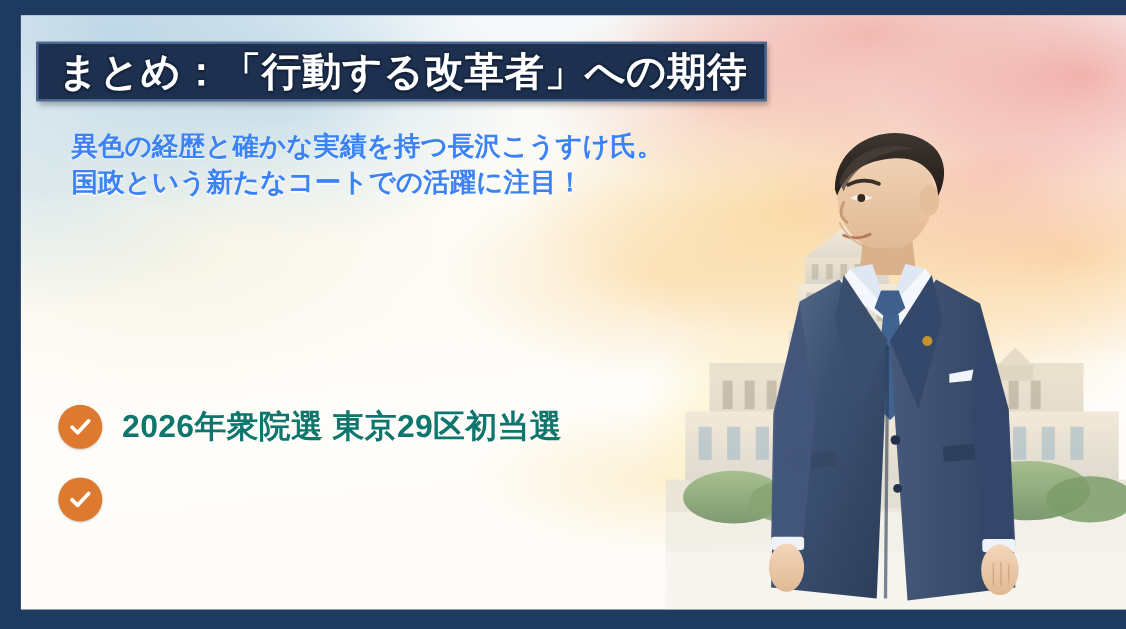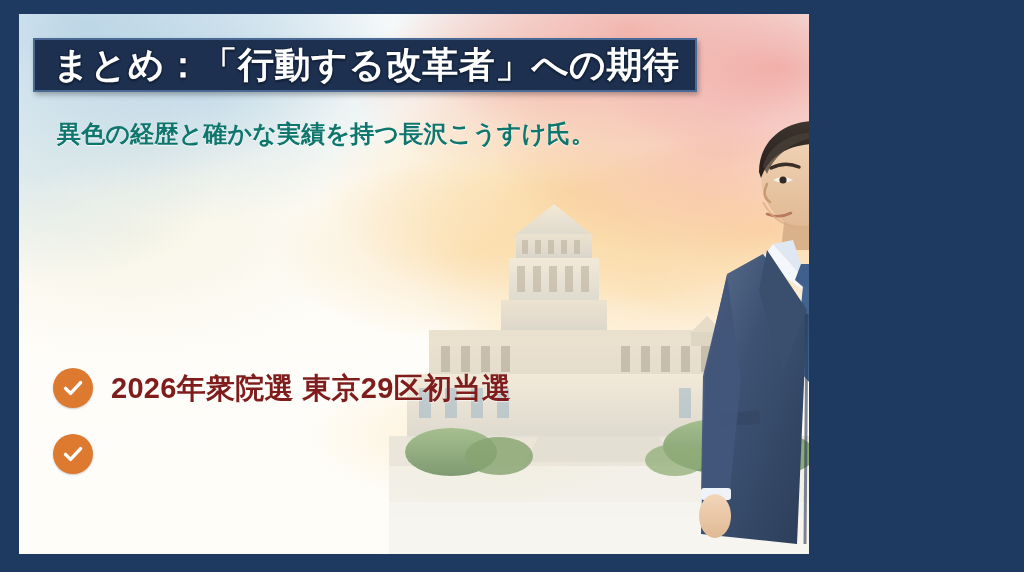--- a/index.html
+++ b/index.html
@@ -20,24 +20,25 @@
     overflow: hidden;
     background: #1e3a60;
     box-sizing: border-box;
   }
 
   
   .canvas {
     position: absolute;
     left: 19px;
     top: 14px;
-    width: 790px;
+    width: 958px;
     height: 540px;
     overflow: hidden;
     background: #fdfcf8;
+    padding-left: 48px;
   }
 
   
   .wash {
     position: absolute;
     inset: 0;
     pointer-events: none;
   }
   .wash-base {
     background:
@@ -113,27 +114,28 @@
   }
 
   
   .subtitle {
     position: absolute;
     left: 38px;
     top: 104px;
     z-index: 20;
   }
   .subtitle-line {
-    color: #0f766e;
+    color: #3b82f6;
     font-size: 24px;
     font-weight: 700;
     line-height: 1.36;
     white-space: nowrap;
     letter-spacing: 0.2px;
     text-shadow: 0 1px 1px rgba(255,255,255,0.85);
+    margin-left: 8px;
   }
 
   
   .bullets {
     position: absolute;
     left: 34px;
     top: 352px;
     z-index: 20;
     display: flex;
     flex-direction: column;
@@ -151,21 +153,21 @@
     height: 40px;
     border-radius: 50%;
     background: #de7a30;
     display: flex;
     align-items: center;
     justify-content: center;
     box-shadow: 0 1px 2px rgba(0,0,0,0.20);
   }
   .check-icon svg { display: block; }
   .bullet-text {
-    color: #7f1d1d;
+    color: #0f766e;
     font-size: 29px;
     font-weight: 700;
     white-space: nowrap;
     line-height: 1;
     letter-spacing: 0.3px;
     text-shadow: 0 1px 1px rgba(255,255,255,0.6);
   }
 </style>
 </head>
 <body>
@@ -338,20 +340,21 @@
         <path d="M96 88 Q112 118 146 112" stroke="#d7ab85" stroke-width="2" fill="none" opacity="0.7"></path>
       </svg>
     </div>
 
     <div class="title-bar">
       <span class="title-text">まとめ：「行動する改革者」への期待</span>
     </div>
 
     <div class="subtitle">
       <div class="subtitle-line">異色の経歴と確かな実績を持つ長沢こうすけ氏。</div>
+      <div class="subtitle-line">国政という新たなコートでの活躍に注目！</div>
     </div>
 
     <div class="bullets">
 
       <div class="bullet-row">
         <span class="check-icon">
           <svg width="24" height="24" viewBox="0 0 24 24" aria-hidden="true">
             <path d="M4.5 12.4 L9.6 17.4 L19.6 6.6" stroke="#ffffff" stroke-width="3.4" fill="none" stroke-linecap="round" stroke-linejoin="round"></path>
           </svg>
         </span>

